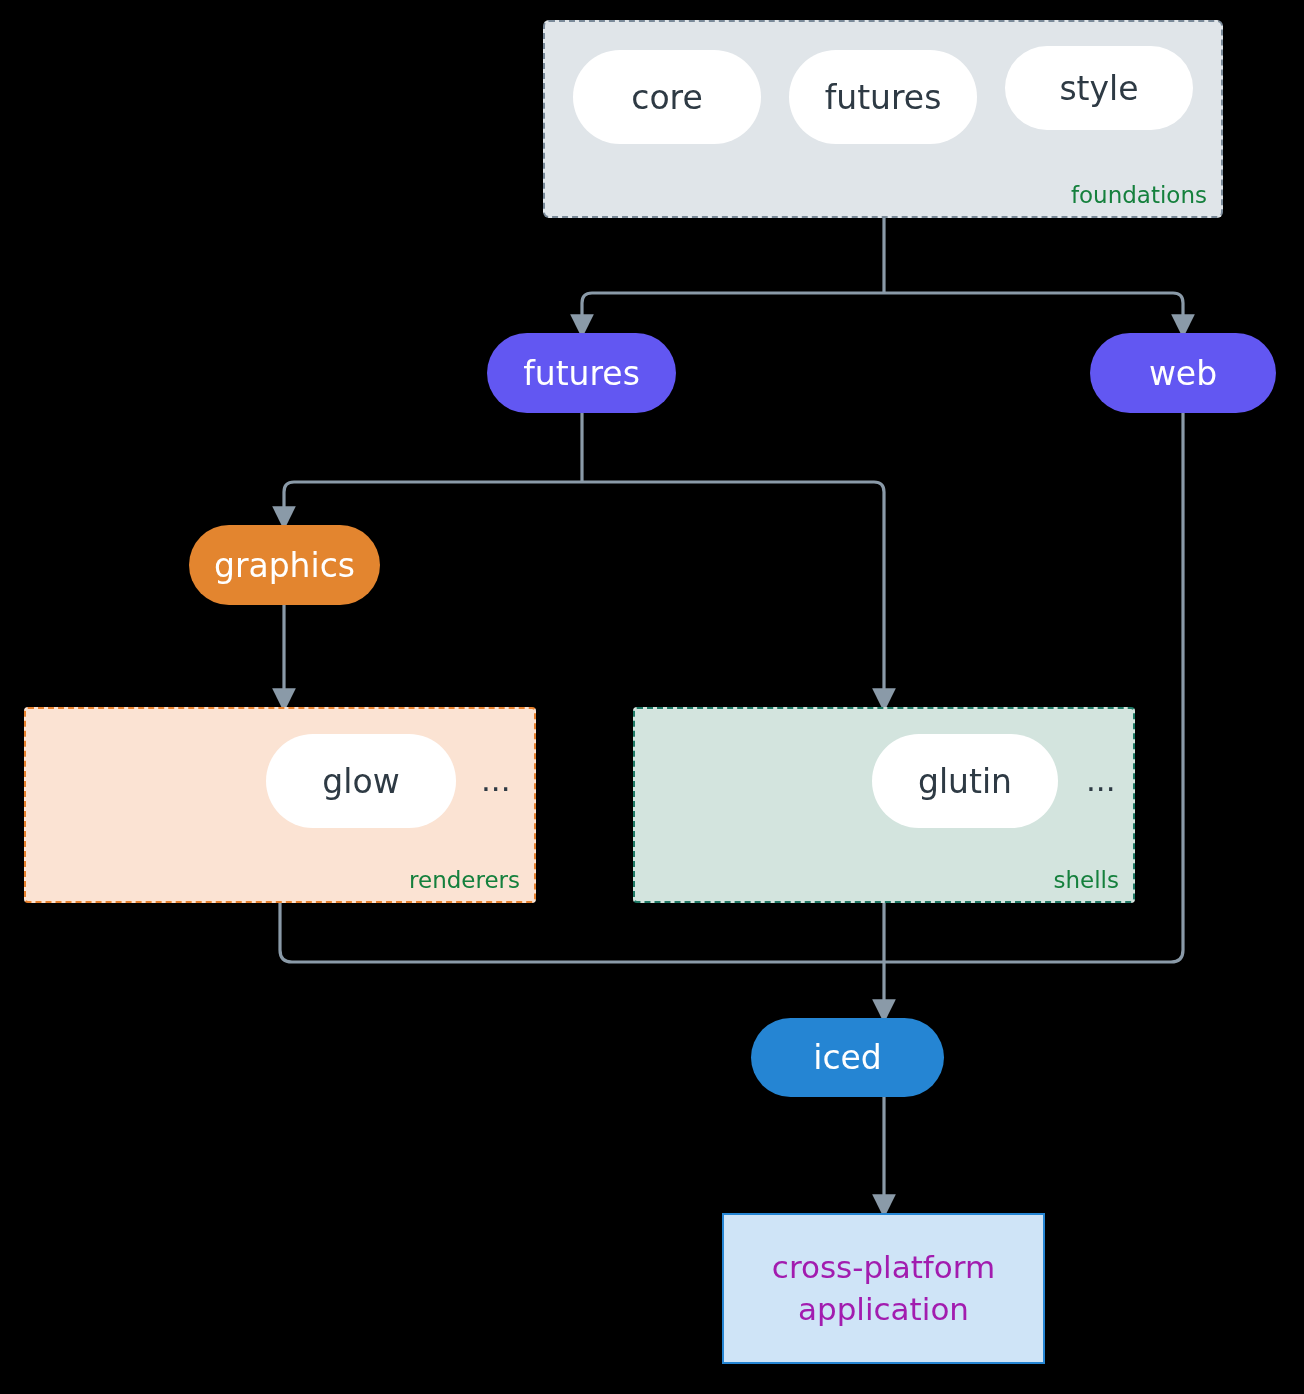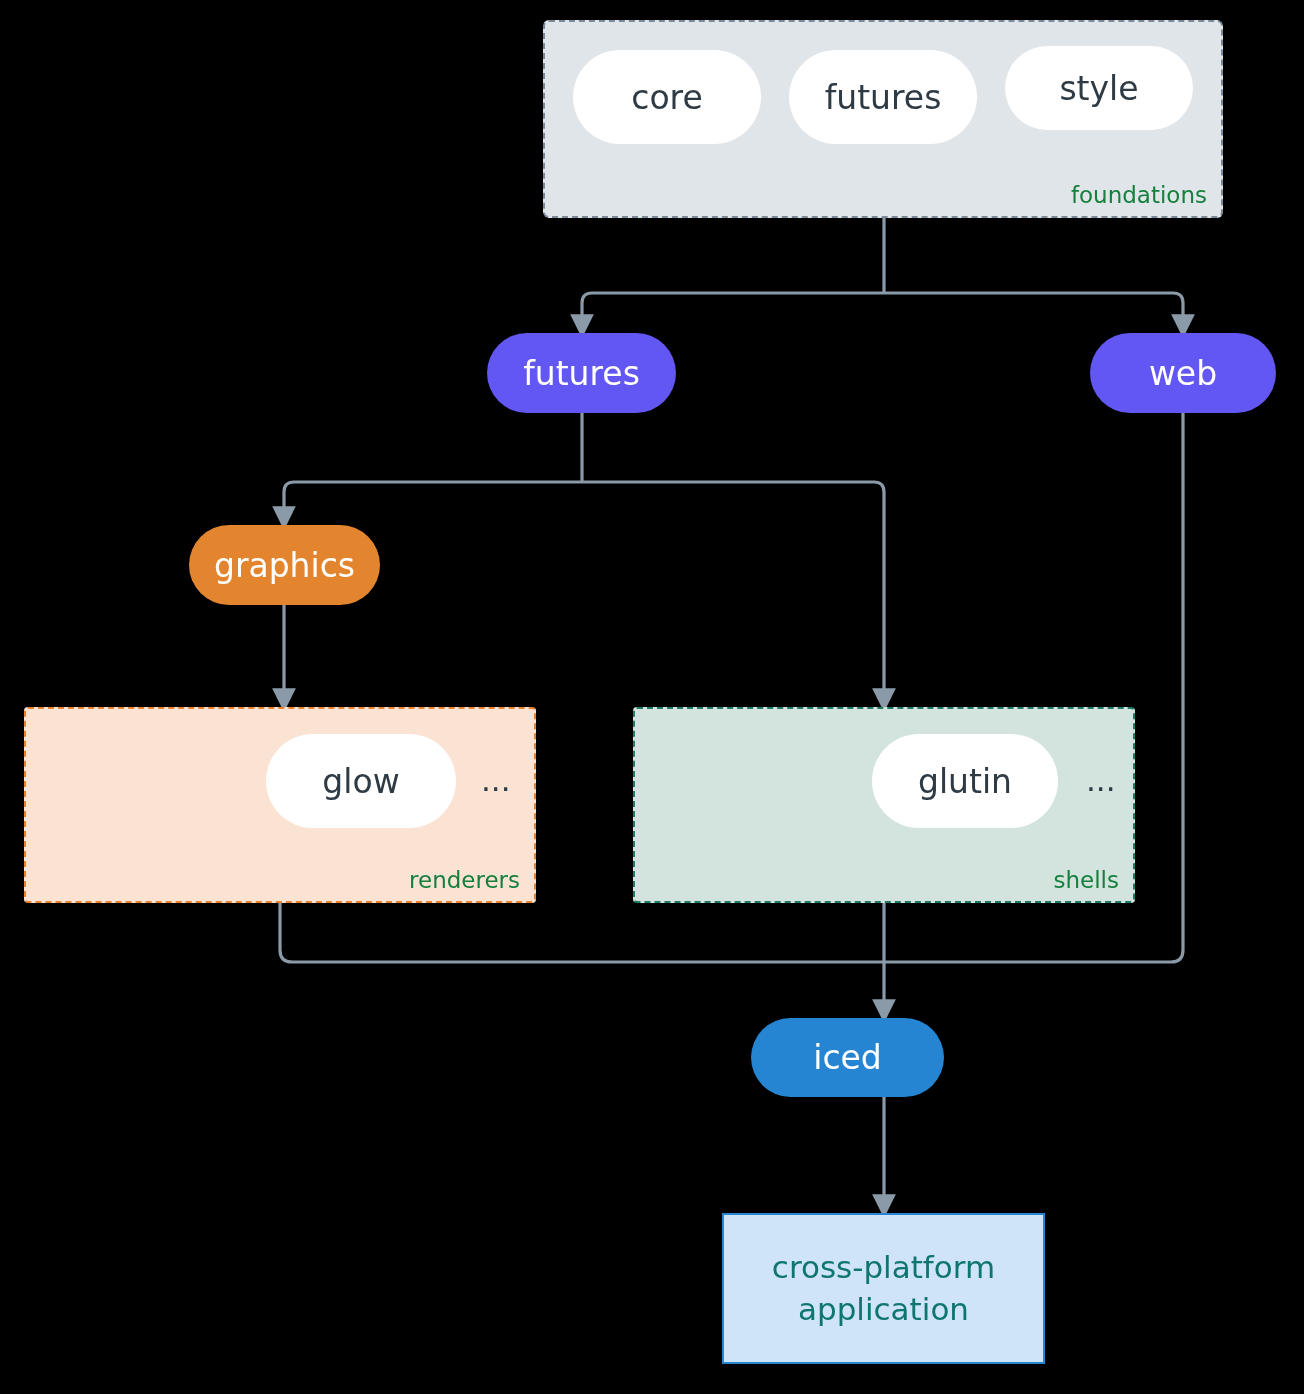--- a/index.html
+++ b/index.html
@@ -106,21 +106,21 @@
   }
   #node-iced {
     left: 751px; top: 1018px; width: 193px; height: 79px;
     background: #2585d3;
   }
   
   #node-application {
     left: 722px; top: 1213px; width: 323px; height: 151px;
     background: #cfe4f7;
     border: 2px solid #2585d3;
-    color: #0f766e;
+    color: #a21caf;
     font-size: 31px;
     line-height: 1.33;
     flex-direction: column;
   }
 </style>
 </head>
 <body>
 
 <div id="diagram-root">
 

